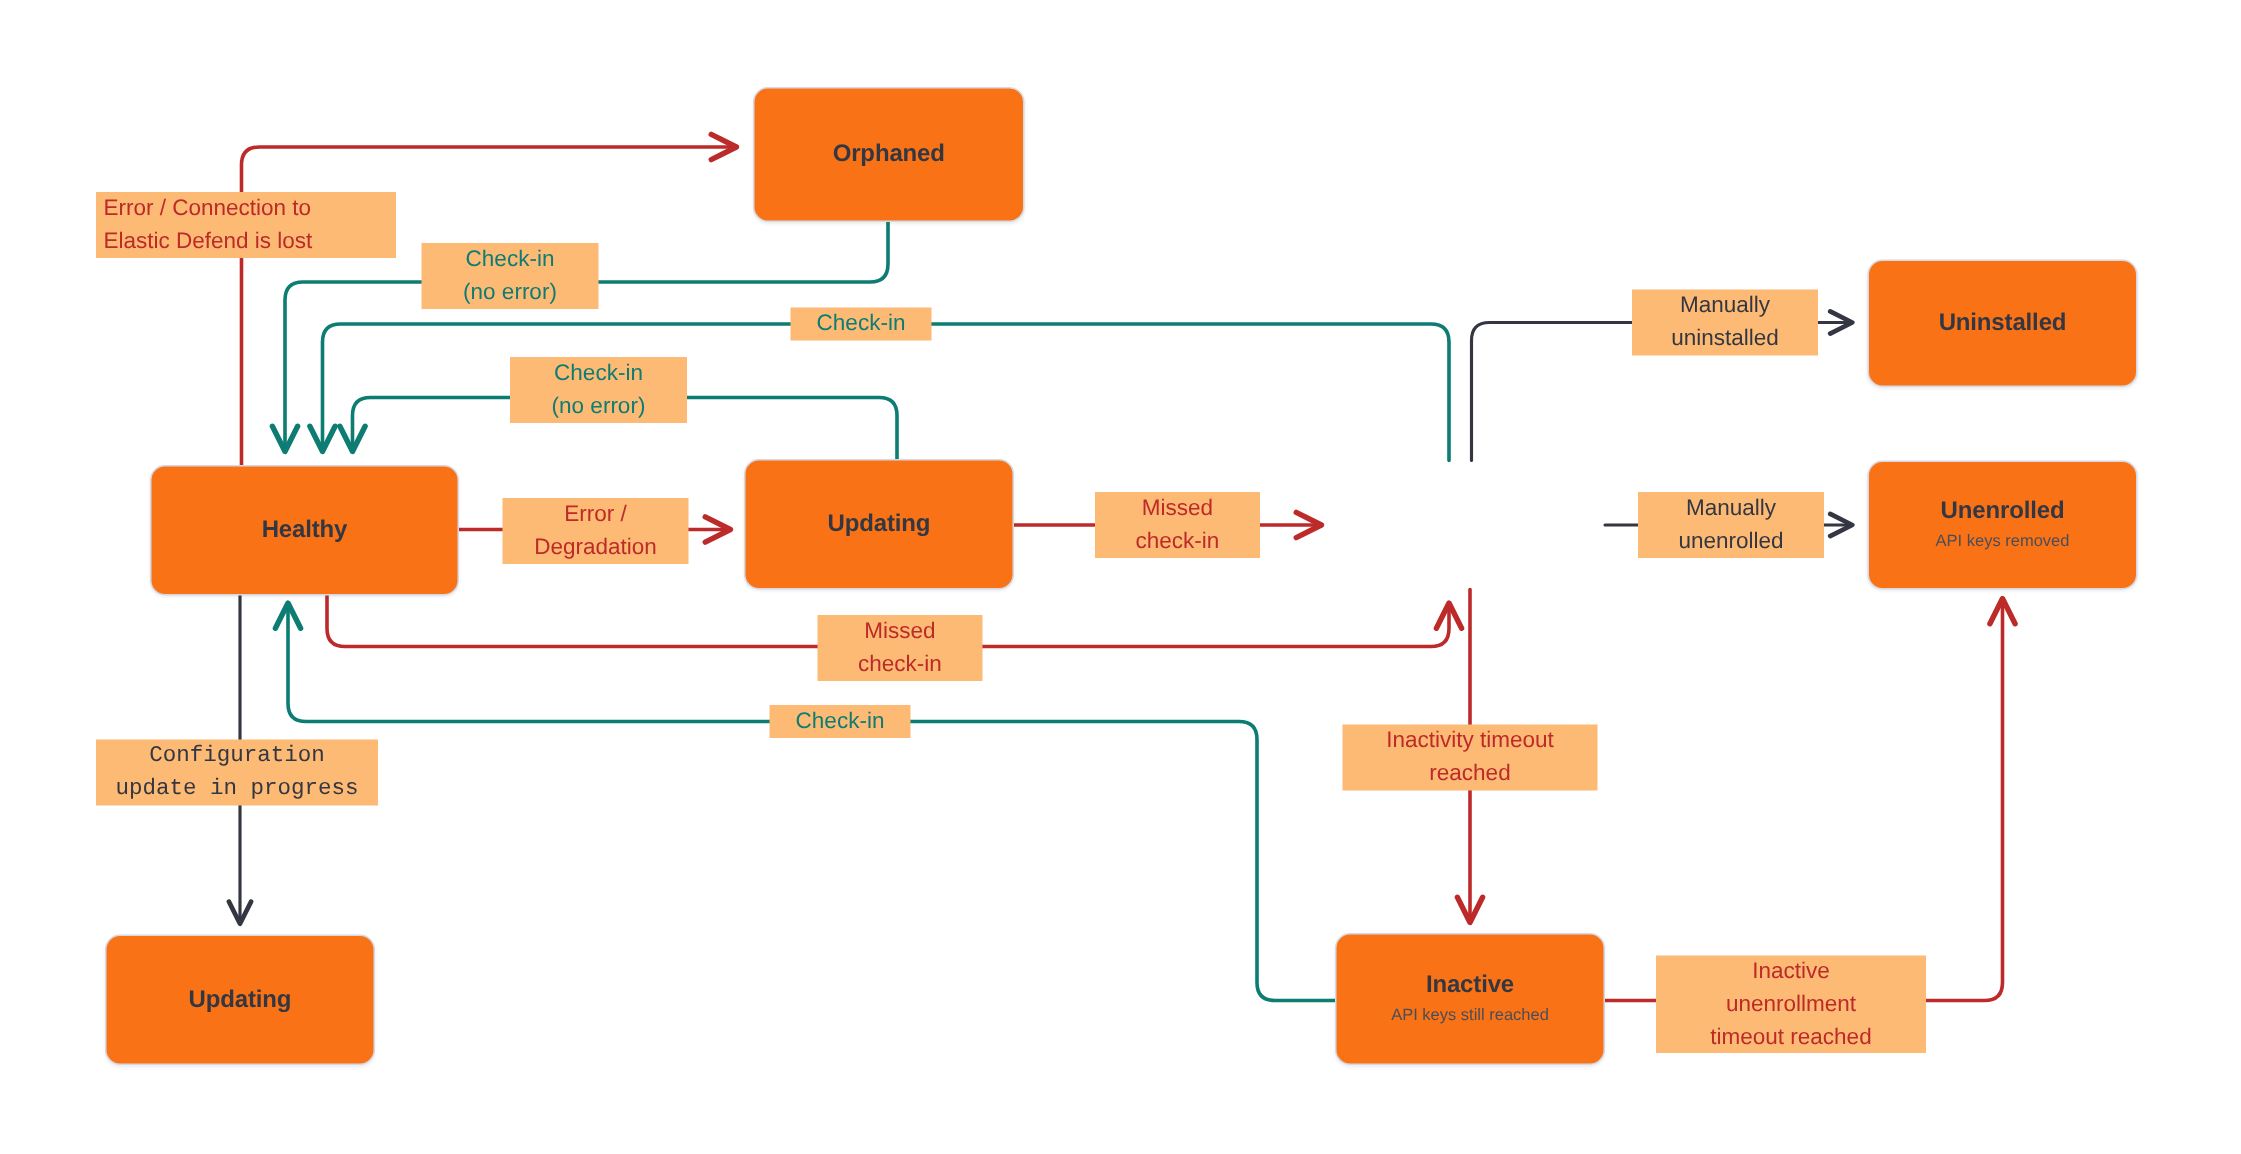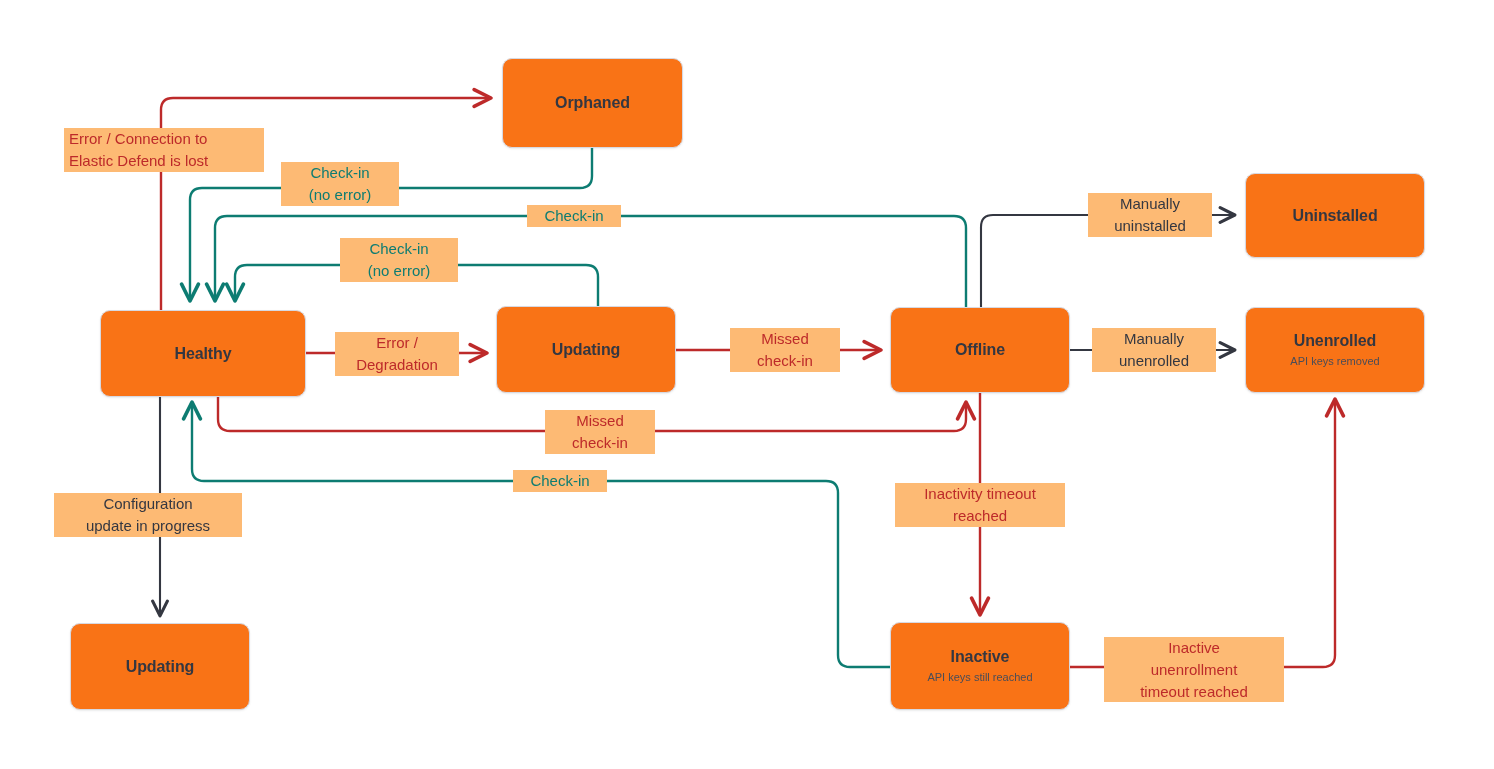--- a/index.html
+++ b/index.html
@@ -133,21 +133,21 @@
 Degradation</div>
 
   <div class="edge-label lbl-red" style="left:730px; top:328px; width:110px;">Missed
 check-in</div>
 
   <div class="edge-label lbl-red" style="left:545px; top:410px; width:110px;">Missed
 check-in</div>
 
   <div class="edge-label lbl-teal" style="left:513px; top:470px; width:94px;">Check-in</div>
 
-  <div class="edge-label lbl-dark" style="left:54px; top:493px; width:188px;">Configuration
+  <div class="edge-label lbl-dark" style="left:64px; top:493px; width:188px;font-family:Liberation Mono, monospace;">Configuration
 update in progress</div>
 
   <div class="edge-label lbl-dark" style="left:1088px; top:193px; width:124px;">Manually
 uninstalled</div>
 
   <div class="edge-label lbl-dark" style="left:1092px; top:328px; width:124px;">Manually
 unenrolled</div>
 
   <div class="edge-label lbl-red" style="left:895px; top:483px; width:170px;">Inactivity timeout
 reached</div>
@@ -161,23 +161,20 @@
   </div>
 
   <div class="node-box" style="left:100px; top:310px; width:206px; height:87px;">
     <div class="node-title">Healthy</div>
   </div>
 
   <div class="node-box" style="left:496px; top:306px; width:180px; height:87px;">
     <div class="node-title">Updating</div>
   </div>
 
-  <div class="node-box" style="left:890px; top:307px; width:180px; height:86px;">
-    <div class="node-title">Offline</div>
-  </div>
 
   <div class="node-box" style="left:70px; top:623px; width:180px; height:87px;align-items:center;">
     <div class="node-title">Updating</div>
   </div>
 
   <div class="node-box" style="left:890px; top:622px; width:180px; height:88px;">
     <div class="node-title">Inactive</div>
     <div class="node-sub">API keys still reached</div>
   </div>
 

